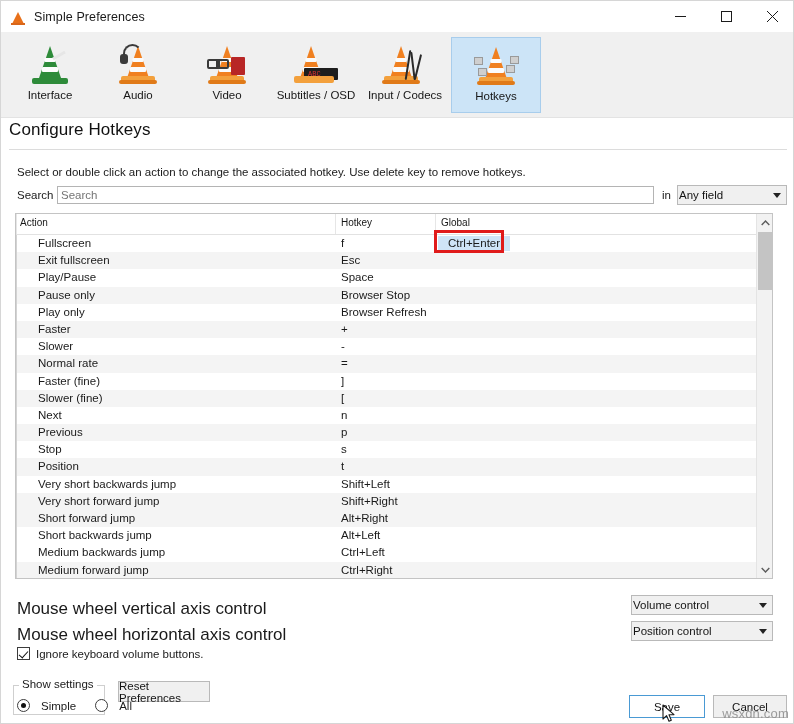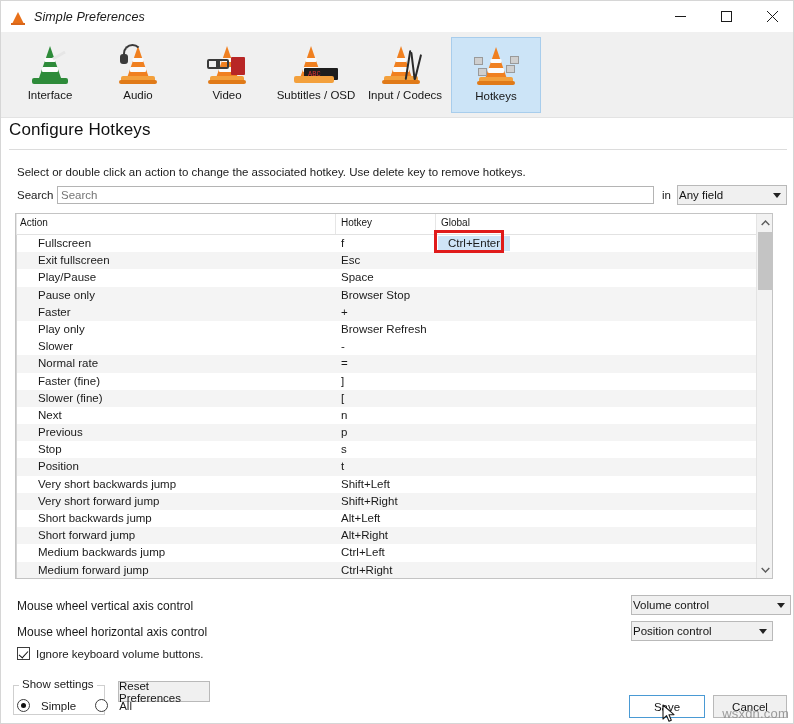--- a/index.html
+++ b/index.html
@@ -17,21 +17,21 @@
     box-sizing: border-box;
     border: 1px solid #d6d6d6;
     overflow: hidden;
   }
 
   
   .titlebar {
     position: absolute; top: 0; left: 0;
     width: 794px; height: 31px;
     background: #ffffff;
-    display: flex; align-items: center; font-style: italic;
+    display: flex; align-items: center;
   }
   .title-icon {
     width: 16px; height: 16px;
     margin-left: 9px; margin-right: 8px;
     position: relative; flex: none;
   }
   .cone {
     position: absolute; left: 50%; bottom: 1px;
     transform: translateX(-50%);
     width: 0; height: 0;
@@ -247,24 +247,24 @@
   
   .redbox {
     position: absolute;
     border: 3px solid #e01b1b;
     box-sizing: border-box;
     pointer-events: none;
     z-index: 50;
   }
 
   
-  .optlabel { position: absolute; font-size: 12px; color: #1a1a1a; }
+  .optlabel { position: absolute; font-size: 17px; color: #1a1a1a; }
   #mw-vert-label { left: 16px; top: 598px; }
   #mw-horz-label { left: 16px; top: 624px; }
-  #vol-combo { left: 630px; top: 594px; width: 160px; height: 20px; }
+  #vol-combo { left: 630px; top: 594px; width: 142px; height: 20px; }
   #pos-combo { left: 630px; top: 620px; width: 142px; height: 20px; }
 
   .checkrow {
     position: absolute; left: 16px; top: 646px;
     display: flex; align-items: center;
   }
   .chk {
     width: 13px; height: 13px;
     border: 1px solid #3c3c3c;
     background: #ffffff;
@@ -488,32 +488,32 @@
         <div class="trow">
           <div class="tleftline"></div>
           <div class="cell c-action">Play/Pause</div>
           <div class="cell c-hotkey">Space</div>
         </div>
         <div class="trow alt">
           <div class="tleftline"></div>
           <div class="cell c-action">Pause only</div>
           <div class="cell c-hotkey">Browser Stop</div>
         </div>
+        <div class="trow">
+          <div class="tleftline"></div>
+          <div class="cell c-action">Play only</div>
+          <div class="cell c-hotkey">Browser Refresh</div>
+        </div>
         <div class="trow alt">
           <div class="tleftline"></div>
           <div class="cell c-action">Faster</div>
           <div class="cell c-hotkey">+</div>
         </div>
         <div class="trow">
           <div class="tleftline"></div>
-          <div class="cell c-action">Play only</div>
-          <div class="cell c-hotkey">Browser Refresh</div>
-        </div>
-        <div class="trow">
-          <div class="tleftline"></div>
           <div class="cell c-action">Slower</div>
           <div class="cell c-hotkey">-</div>
         </div>
         <div class="trow alt">
           <div class="tleftline"></div>
           <div class="cell c-action">Normal rate</div>
           <div class="cell c-hotkey">=</div>
         </div>
         <div class="trow">
           <div class="tleftline"></div>
@@ -548,29 +548,29 @@
         <div class="trow">
           <div class="tleftline"></div>
           <div class="cell c-action">Very short backwards jump</div>
           <div class="cell c-hotkey">Shift+Left</div>
         </div>
         <div class="trow alt">
           <div class="tleftline"></div>
           <div class="cell c-action">Very short forward jump</div>
           <div class="cell c-hotkey">Shift+Right</div>
         </div>
+        <div class="trow alt">
+          <div class="tleftline"></div>
+          <div class="cell c-action">Short forward jump</div>
+          <div class="cell c-hotkey">Alt+Right</div>
+        </div>
         <div class="trow">
           <div class="tleftline"></div>
           <div class="cell c-action">Short backwards jump</div>
           <div class="cell c-hotkey">Alt+Left</div>
-        </div>
-        <div class="trow alt">
-          <div class="tleftline"></div>
-          <div class="cell c-action">Short forward jump</div>
-          <div class="cell c-hotkey">Alt+Right</div>
         </div>
         <div class="trow">
           <div class="tleftline"></div>
           <div class="cell c-action">Medium backwards jump</div>
           <div class="cell c-hotkey">Ctrl+Left</div>
         </div>
         <div class="trow alt">
           <div class="tleftline"></div>
           <div class="cell c-action">Medium forward jump</div>
           <div class="cell c-hotkey">Ctrl+Right</div>

